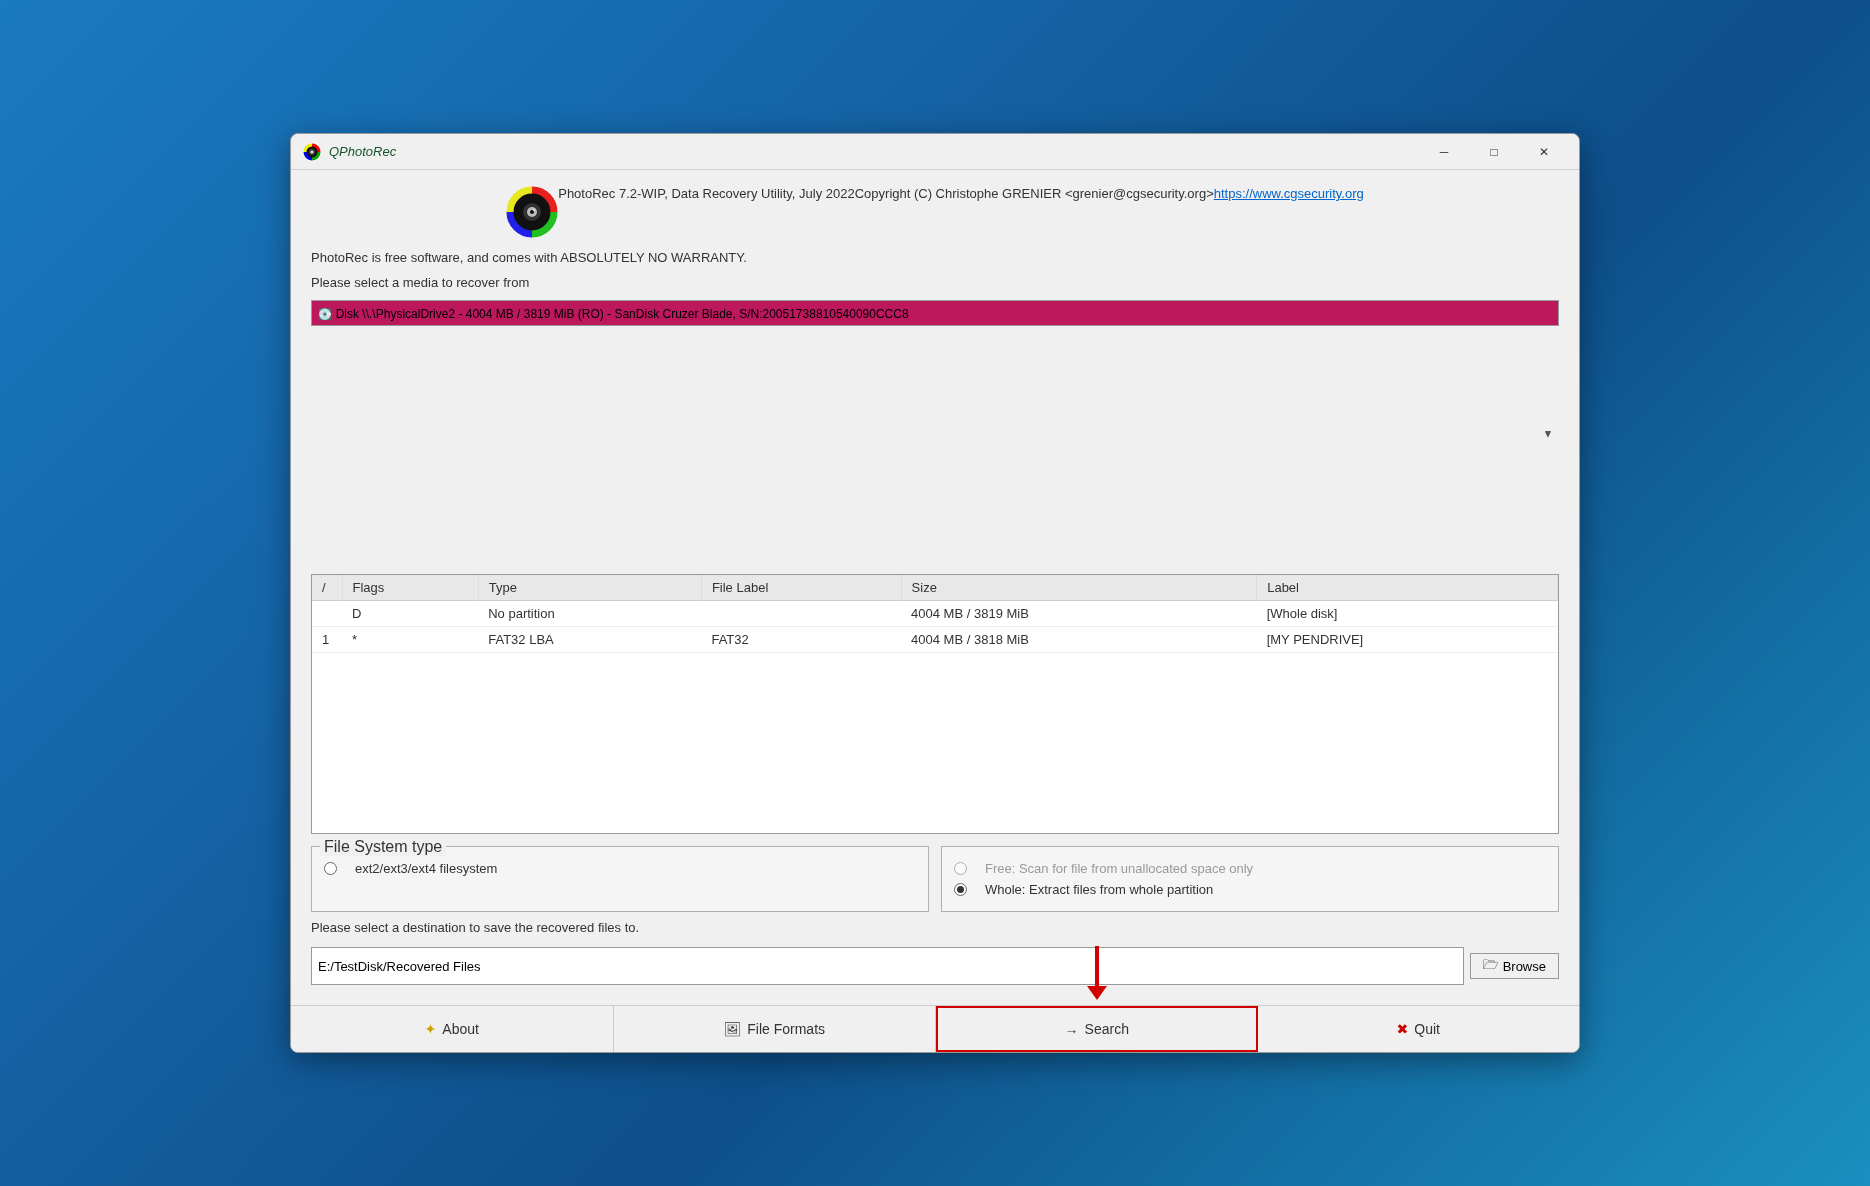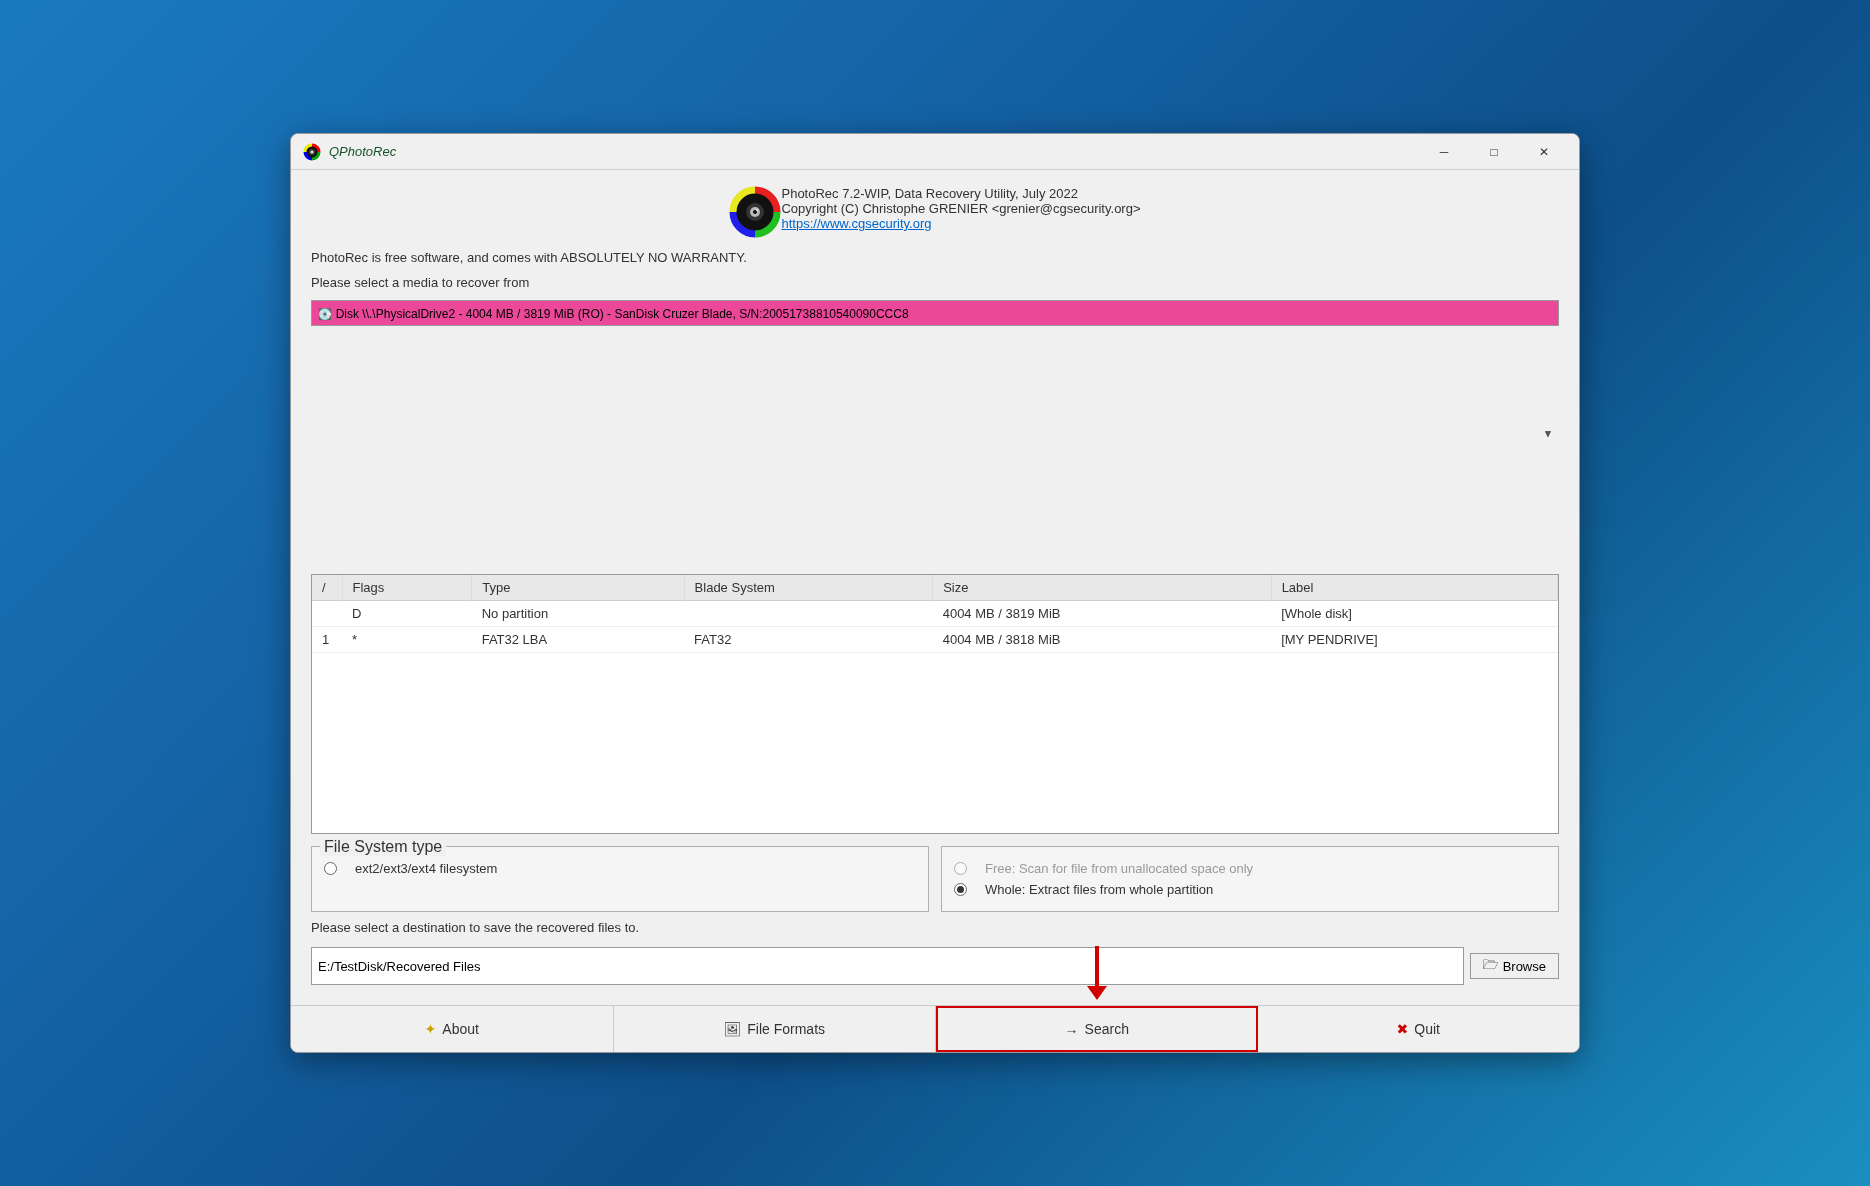--- a/index.html
+++ b/index.html
@@ -81,21 +81,21 @@
     
     .app-header {
       display: flex;
       align-items: flex-start;
       justify-content: center;
       margin-bottom: 4px;
     }
 
     .app-info {
       display: flex;
-      flex-direction: column;
+      flex-direction: row;
     }
 
     .app-info-title {
       font-size: 13px;
       color: #333;
     }
 
     .app-info-copyright {
       font-size: 13px;
       color: #333;
@@ -128,21 +128,21 @@
       transform: translateY(-50%);
       font-size: 10px;
       pointer-events: none;
       color: #555;
     }
 
     .disk-select-display {
       width: 100%;
       height: 26px;
       border: 1px solid #999;
-      background: #ec4899;
+      background: #be185d;
       padding: 0 24px 0 6px;
       font-size: 12px;
       line-height: 26px;
       cursor: pointer;
       white-space: nowrap;
       overflow: hidden;
       text-overflow: ellipsis;
     }
 
     
@@ -414,21 +414,21 @@
       <span style="position:absolute;right:6px;top:50%;transform:translateY(-50%);font-size:10px;color:#555;pointer-events:none">▼</span>
     </div>
 
     <div class="partition-table-container">
       <table class="partition-table">
         <thead>
           <tr>
             <th>/</th>
             <th>Flags</th>
             <th>Type</th>
-            <th>Blade System</th>
+            <th>File Label</th>
             <th>Size</th>
             <th>Label</th>
           </tr>
         </thead>
         <tbody id="partition-tbody">
         <tr>
       <td></td>
       <td>D</td>
       <td>No partition</td>
       <td></td>

